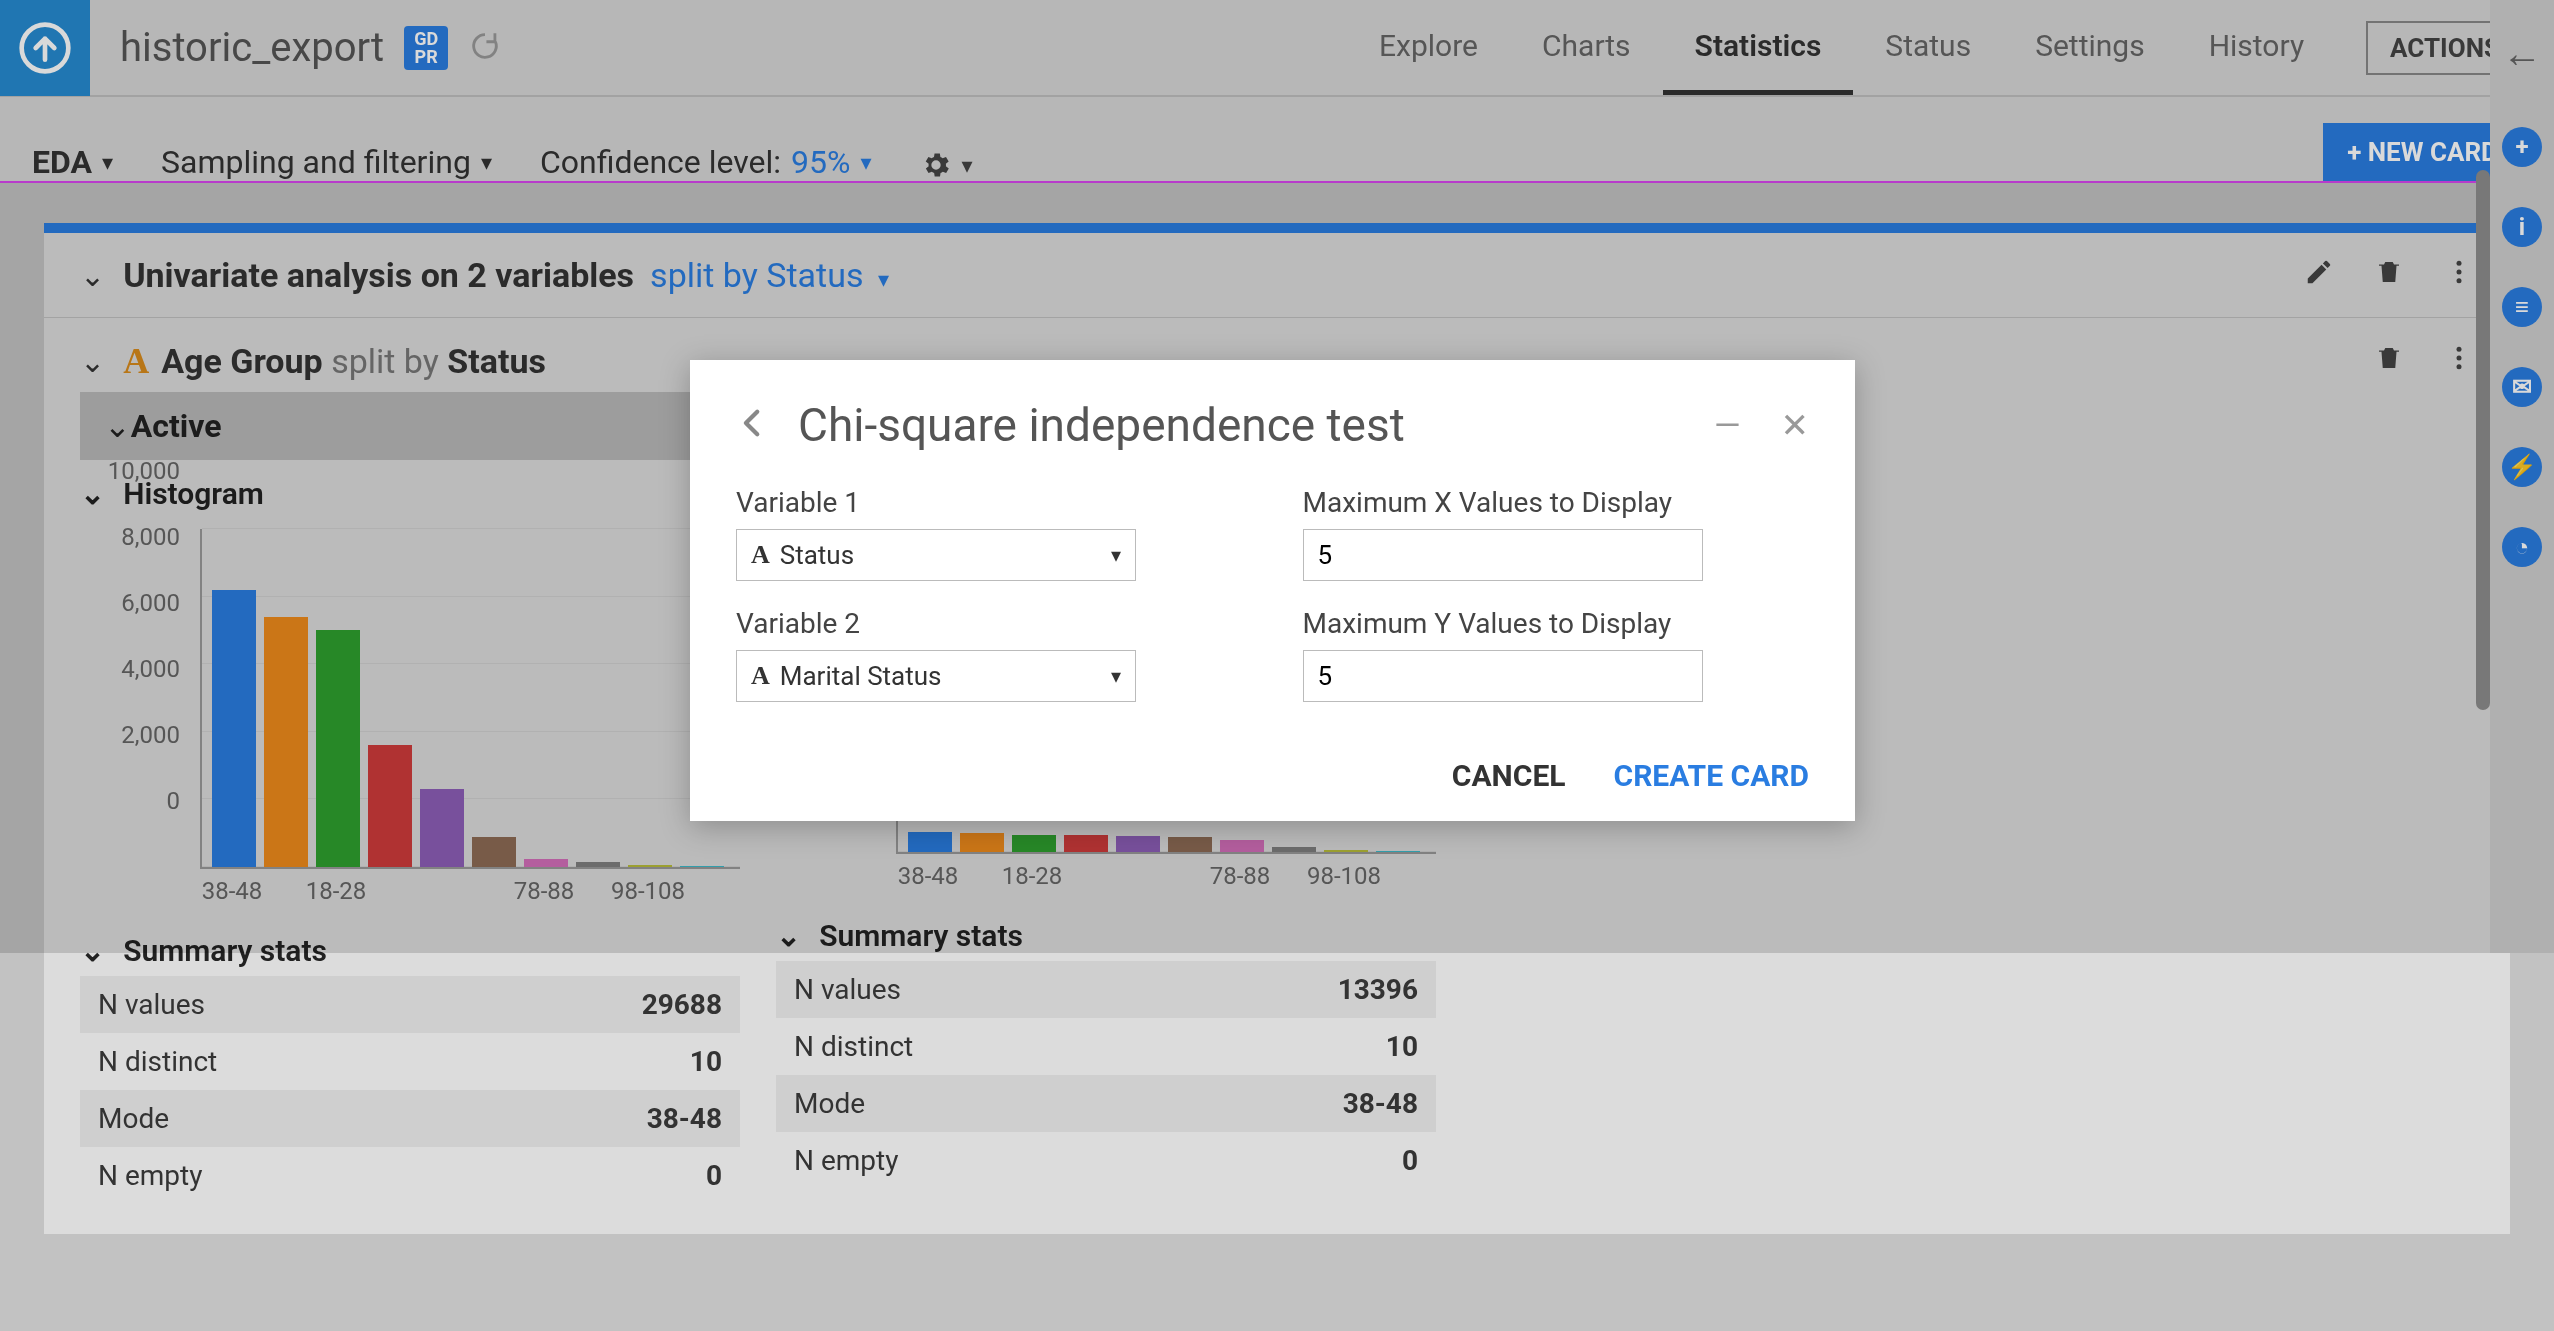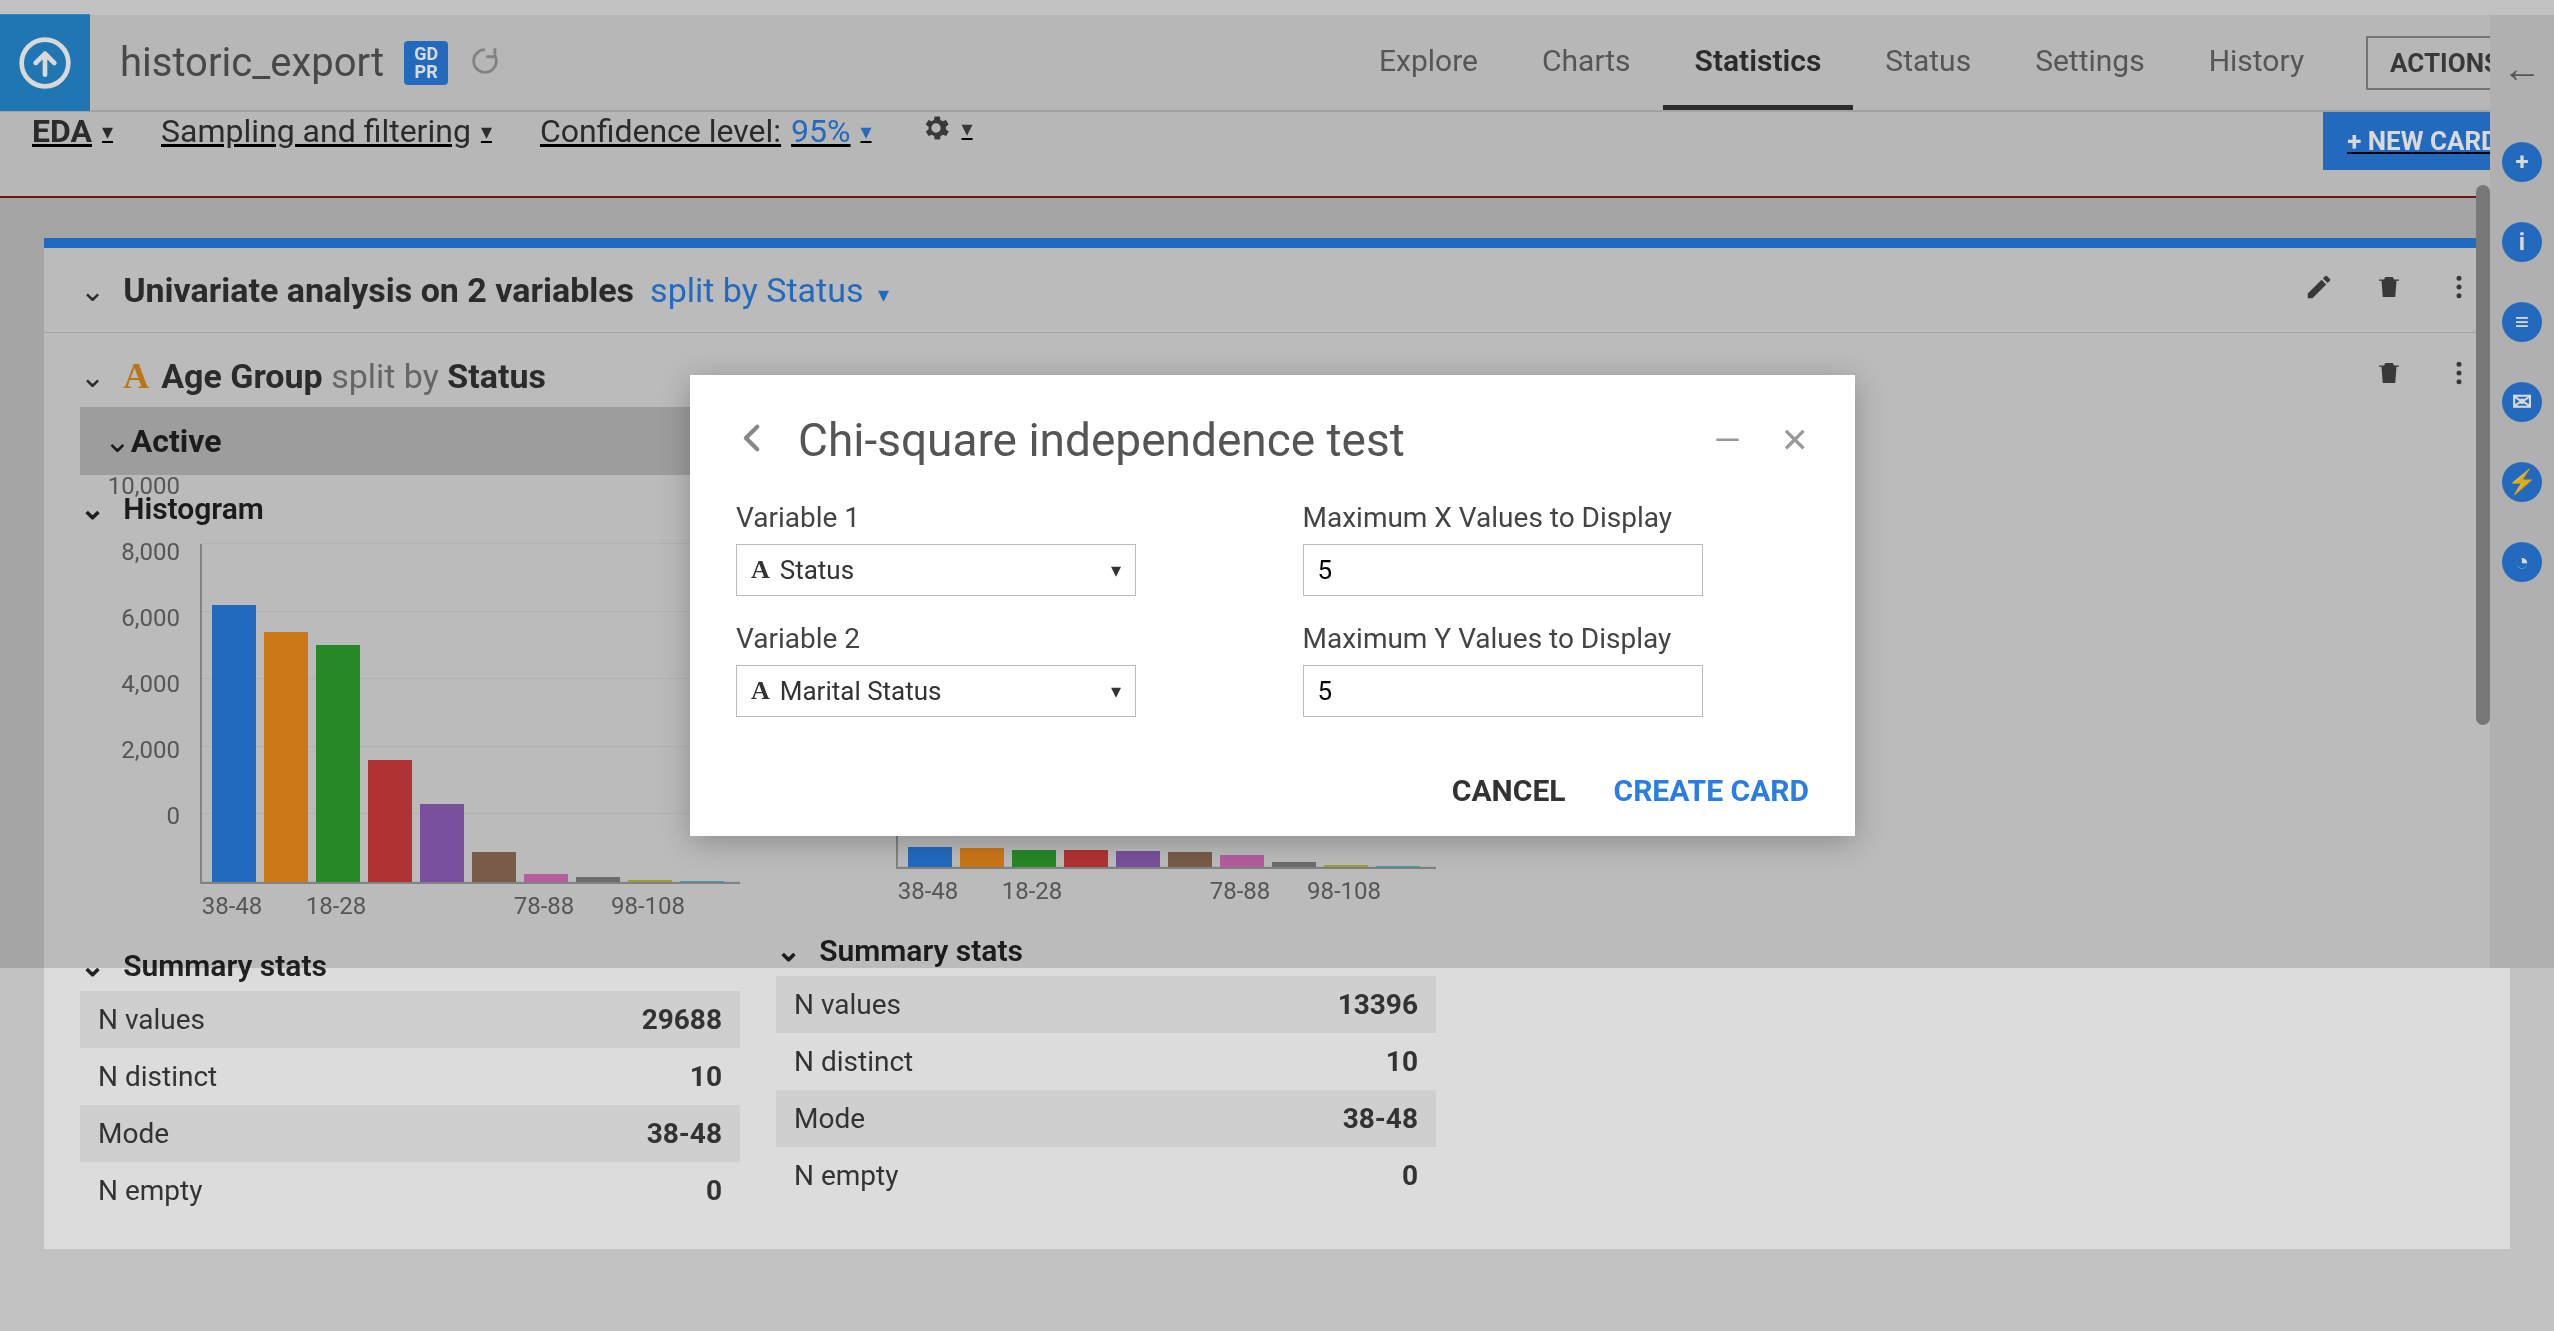--- a/index.html
+++ b/index.html
@@ -1,18 +1,18 @@
 <!DOCTYPE html>
 <html><head>
 <meta charset="utf-8">
 <style>
 * { box-sizing: border-box; margin: 0; padding: 0; font-family: -apple-system, BlinkMacSystemFont, "Segoe UI", Roboto, "Helvetica Neue", Arial, sans-serif; }
 html, body { width: 100%; height: 100%; background: #c2c2c2; overflow: hidden; }
 
-.app { position: relative; width: 2554px; height: 953px; transform-origin: top left; margin-top: 15px; }
+.app { position: relative; width: 2554px; height: 953px; transform-origin: top left; }
 
 
 .topbar {
   display: flex; align-items: center; height: 97px;
   background: #d8d8d8; border-bottom: 2px solid #bfbfbf;
   padding-left: 0;
 }
 .logo-sq { width: 90px; height: 97px; background: #268bd2; display:flex; align-items:center; justify-content:center; }
 .logo-sq svg { width: 56px; height: 56px; }
 .proj-title { margin-left: 30px; font-size: 40px; color: #555; }
@@ -20,22 +20,22 @@
 .refresh-ic { margin-left: 20px; color:#999; }
 .refresh-ic svg { width:34px; height:34px; }
 
 .nav { margin-left: auto; display:flex; align-items:center; height:100%; }
 .nav-item { padding: 0 32px; font-size: 30px; color:#666; height:100%; display:flex; align-items:center; border-bottom:5px solid transparent; cursor:pointer; }
 .nav-item.active { color:#333; font-weight:600; border-bottom-color:#333; }
 .actions-btn { margin: 0 30px; border:2px solid #888; padding:10px 22px; font-size:26px; font-weight:700; color:#444; background:transparent; }
 
 
 .subbar {
-  display:flex; align-items:flex-start; height: 86px; background:#d8d8d8;
-  border-bottom: 2px solid #7f1d1d; padding: 0 32px; text-decoration: underline;
+  display:flex; align-items:flex-end; height: 86px; background:#d8d8d8;
+  border-bottom: 2px solid #d946ef; padding: 0 32px;
 }
 .sub-item { font-size: 32px; color:#333; margin-right: 48px; display:flex; align-items:center; gap:10px; }
 .sub-item .caret { font-size: 22px; }
 .sub-item .blue { color:#2a7de1; }
 .gear { color:#444; }
 .gear svg { width:32px; height:32px; }
 .newcard-btn { margin-left:auto; background:#2a7de1; color:#fff; border:none; font-size:26px; font-weight:700; padding:14px 24px; }
 
 
 .main-wrap { position:relative; padding: 40px 44px; }

